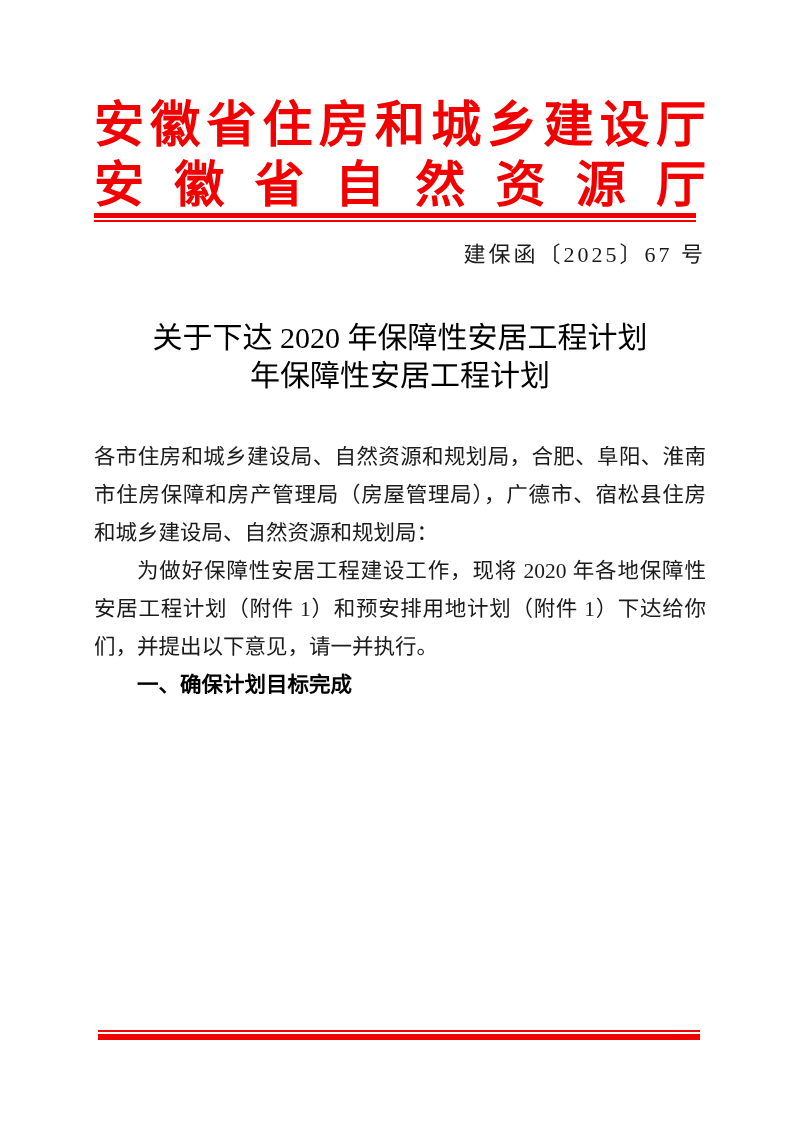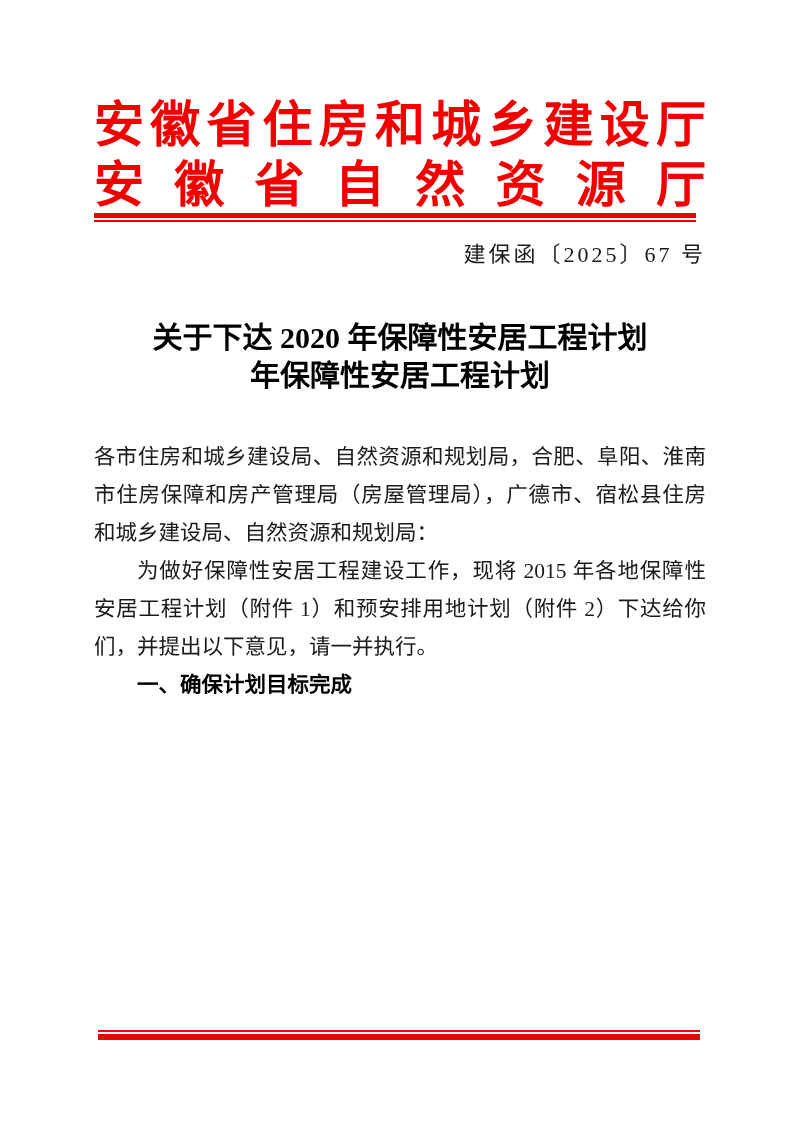--- a/index.html
+++ b/index.html
@@ -51,21 +51,21 @@
     color: #1a1a1a;
   }
 
   
   .doc-title {
     position: absolute;
     left: 94px;
     top: 319px;
     width: 612px;
     text-align: center;
-    font-weight: 700;
+    font-weight: 400;
     font-size: 30px;
     line-height: 38px;
     color: #000000;
   }
 
   
   .doc-body {
     position: absolute;
     left: 94px;
     top: 438px;
@@ -129,21 +129,21 @@
 
   <div class="doc-number">建保函〔2025〕67 号</div>
 
   <div class="doc-title">
     <div>关于下达 2020 年保障性安居工程计划</div>
     <div>年保障性安居工程计划</div>
   </div>
 
   <div class="doc-body">
     <p>各市住房和城乡建设局、自然资源和规划局，合肥、阜阳、淮南市住房保障和房产管理局（房屋管理局），广德市、宿松县住房和城乡建设局、自然资源和规划局：</p>
-    <p class="para-indent">为做好保障性安居工程建设工作，现将 2015 年各地保障性安居工程计划（附件 1）和预安排用地计划（附件 2）下达给你们，并提出以下意见，请一并执行。</p>
+    <p class="para-indent">为做好保障性安居工程建设工作，现将 2020 年各地保障性安居工程计划（附件 1）和预安排用地计划（附件 1）下达给你们，并提出以下意见，请一并执行。</p>
     <p class="section-heading">一、确保计划目标完成</p>
   </div>
 
   <div class="footer-rule">
     <div class="rule-thin"></div>
     <div class="rule-gap"></div>
     <div class="rule-thick"></div>
   </div>
 
 </div>

